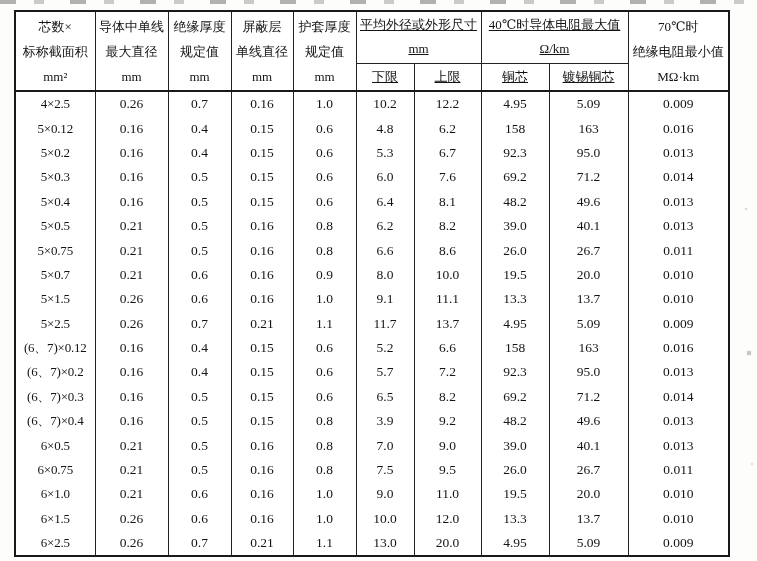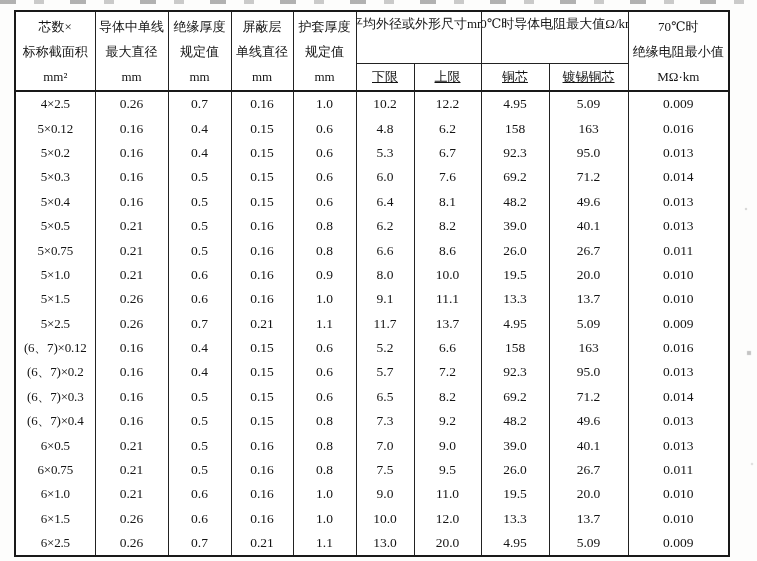--- a/index.html
+++ b/index.html
@@ -39,21 +39,21 @@
   table.spec{border:2.5px solid #191919;}
   thead tr.h1{height:52px;}
   thead tr.h2{height:28px;}
   thead th{font-size:13px;line-height:24px;}
   thead tr.h1 th.full{border-bottom:2.5px solid #191919;}
   thead tr.h1 th.group{border-bottom:1.5px solid #222;}
   thead tr.h2 th{border-bottom:2.5px solid #191919;text-decoration:underline;}
   .hline{display:block;line-height:24px;height:24px;}
   .full .hwrap{display:flex;flex-direction:column;justify-content:center;height:78px;}
   .full .hline{height:25px;line-height:25px;}
-  .group .hwrap{display:flex;flex-direction:row;justify-content:center;height:50px;}
+  .group .hwrap{display:flex;flex-direction:column;justify-content:center;height:50px;text-decoration:underline;}
   .group .hline{height:24px;line-height:24px;}
   tbody td{
     font-size:13.5px;
     height:24.4px;
   }
   tbody td:first-child{font-size:13px;letter-spacing:-0.2px;margin-left:20px;}
 </style>
 </head>
 <body>
 
@@ -216,21 +216,21 @@
         <td>0.5</td>
         <td>0.16</td>
         <td>0.8</td>
         <td>6.6</td>
         <td>8.6</td>
         <td>26.0</td>
         <td>26.7</td>
         <td>0.011</td>
       </tr>
       <tr>
-        <td>5×1.0</td>
+        <td>5×0.7</td>
         <td>0.21</td>
         <td>0.6</td>
         <td>0.16</td>
         <td>0.9</td>
         <td>8.0</td>
         <td>10.0</td>
         <td>19.5</td>
         <td>20.0</td>
         <td>0.010</td>
       </tr>
@@ -293,21 +293,21 @@
         <td>69.2</td>
         <td>71.2</td>
         <td>0.014</td>
       </tr>
       <tr>
         <td>(6、7)×0.4</td>
         <td>0.16</td>
         <td>0.5</td>
         <td>0.15</td>
         <td>0.8</td>
-        <td>7.3</td>
+        <td>3.9</td>
         <td>9.2</td>
         <td>48.2</td>
         <td>49.6</td>
         <td>0.013</td>
       </tr>
       <tr>
         <td>6×0.5</td>
         <td>0.21</td>
         <td>0.5</td>
         <td>0.16</td>

